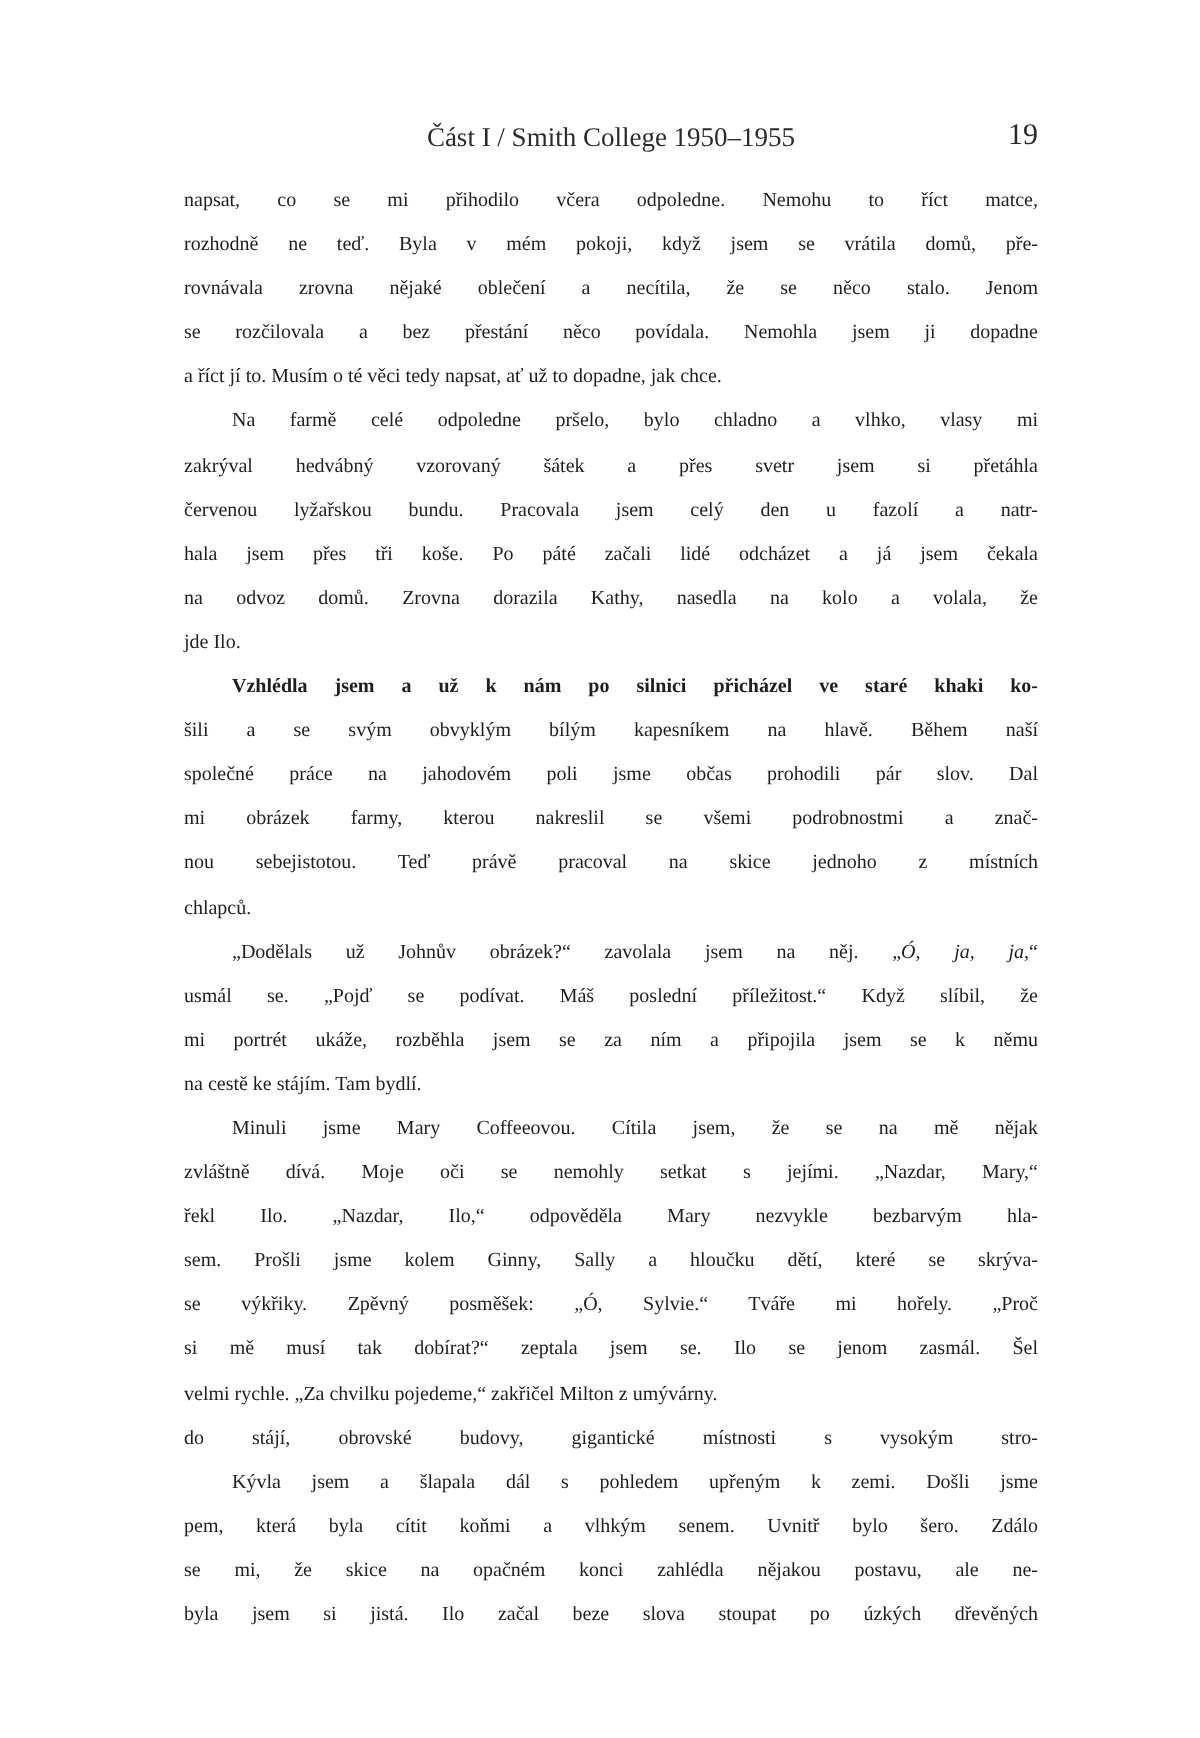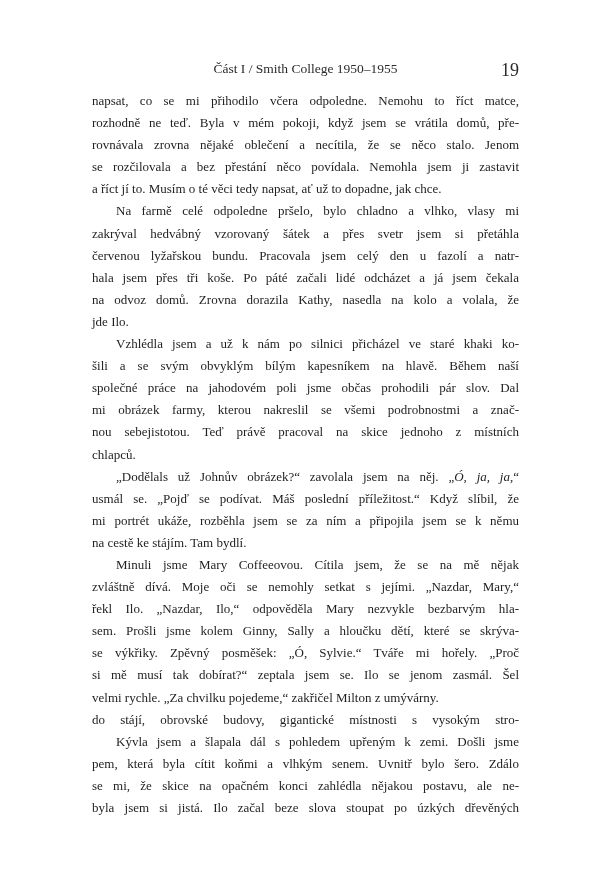--- a/index.html
+++ b/index.html
@@ -3,56 +3,56 @@
 <meta charset="utf-8">
 <style>
   html, body { margin:0; padding:0; background:#ffffff; }
   body { width:600px; height:869px; position:relative; overflow:hidden; }
   .page { position:absolute; left:0; top:0; width:596px; height:869px; background:#fff; }
   .running-head {
     position:absolute; top:61px; left:92px; width:427px; height:20px;
     font-family:"Liberation Serif", serif; font-size:13.5px; color:#2a2a2a;
   }
   .running-head .title { position:absolute; left:0; right:0; text-align:center; top:0; }
-  .running-head .pageno { position:absolute; right:0; top:-1px; font-size:18px; }
+  .running-head .pageno { position:absolute; right:0; top:-1px; font-size:15px; }
   .body-text {
     position:absolute; top:90px; left:92px; width:427px;
-    font-family:"Liberation Serif", serif; font-size:13px; line-height:22.1px;
+    font-family:"Liberation Serif", serif; font-size:10px; line-height:22.1px;
     color:#1e1e1e; text-align:justify; hyphens:manual;
   }
   .body-text p { margin:0; }
   .line { display:block; text-align:justify; text-align-last:justify; white-space:nowrap; }
   .line.last { text-align-last:left; }
 </style>
 </head>
 <body>
 
 <div class="page">
   <div class="running-head">
     <span class="title">Část I / Smith College 1950–1955</span>
     <span class="pageno">19</span>
   </div>
   <div class="body-text" id="body-text">
       <p>
         <span class="line">napsat, co se mi přihodilo včera odpoledne. Nemohu to říct matce,</span>
         <span class="line">rozhodně ne teď. Byla v mém pokoji, když jsem se vrátila domů, pře-</span>
         <span class="line">rovnávala zrovna nějaké oblečení a necítila, že se něco stalo. Jenom</span>
-        <span class="line">se rozčilovala a bez přestání něco povídala. Nemohla jsem ji zastavit</span>
+        <span class="line">se rozčilovala a bez přestání něco povídala. Nemohla jsem ji dopadne</span>
         <span class="line last">a říct jí to. Musím o té věci tedy napsat, ať už to dopadne, jak chce.</span>
       </p>
       <p>
         <span class="line" style="padding-left: 24px;">Na farmě celé odpoledne pršelo, bylo chladno a vlhko, vlasy mi</span>
         <span class="line">zakrýval hedvábný vzorovaný šátek a přes svetr jsem si přetáhla</span>
         <span class="line">červenou lyžařskou bundu. Pracovala jsem celý den u fazolí a natr-</span>
         <span class="line">hala jsem přes tři koše. Po páté začali lidé odcházet a já jsem čekala</span>
         <span class="line">na odvoz domů. Zrovna dorazila Kathy, nasedla na kolo a volala, že</span>
         <span class="line last">jde Ilo.</span>
       </p>
       <p>
-        <span class="line" style="padding-left: 24px;">Vzhlédla jsem a už k nám po silnici přicházel ve staré khaki ko-</span>
+        <span class="line" style="padding-left: 24px; font-weight: bold;">Vzhlédla jsem a už k nám po silnici přicházel ve staré khaki ko-</span>
         <span class="line">šili a se svým obvyklým bílým kapesníkem na hlavě. Během naší</span>
         <span class="line">společné práce na jahodovém poli jsme občas prohodili pár slov. Dal</span>
         <span class="line">mi obrázek farmy, kterou nakreslil se všemi podrobnostmi a znač-</span>
         <span class="line">nou sebejistotou. Teď právě pracoval na skice jednoho z místních</span>
         <span class="line last">chlapců.</span>
       </p>
       <p>
         <span class="line" style="padding-left: 24px;">„Dodělals už Johnův obrázek?“ zavolala jsem na něj. „<i>Ó, ja, ja</i>,“</span>
         <span class="line">usmál se. „Pojď se podívat. Máš poslední příležitost.“ Když slíbil, že</span>
         <span class="line">mi portrét ukáže, rozběhla jsem se za ním a připojila jsem se k němu</span>

